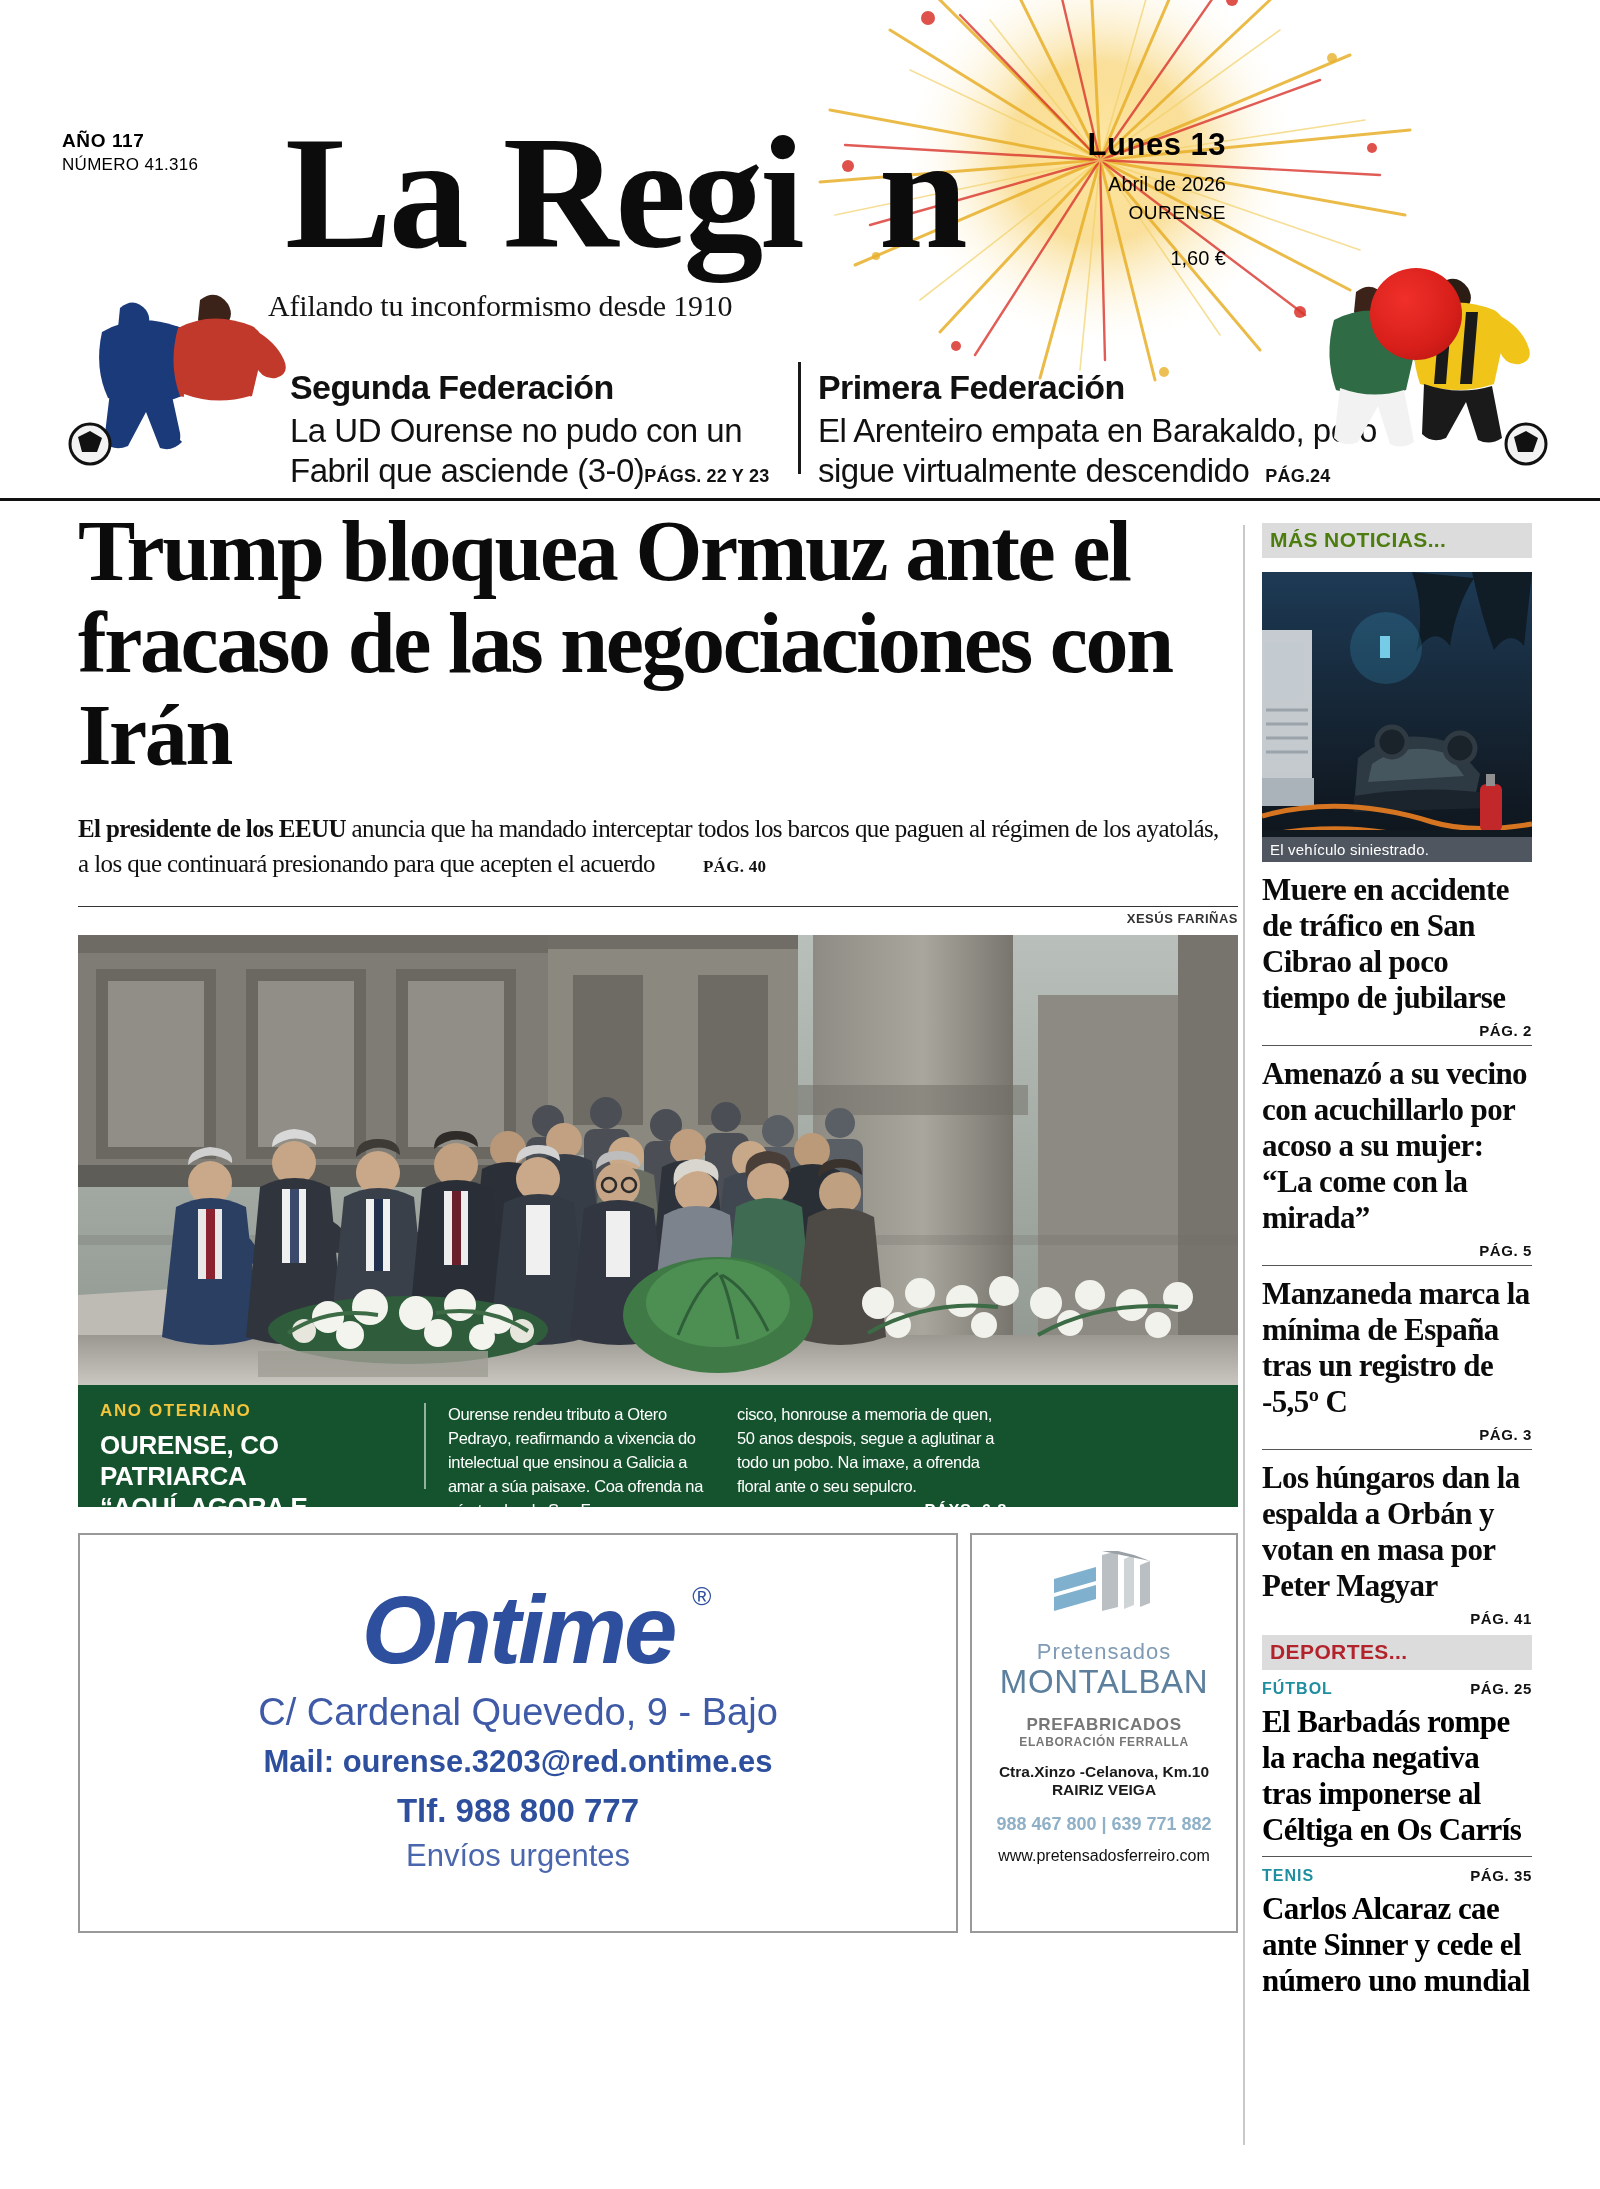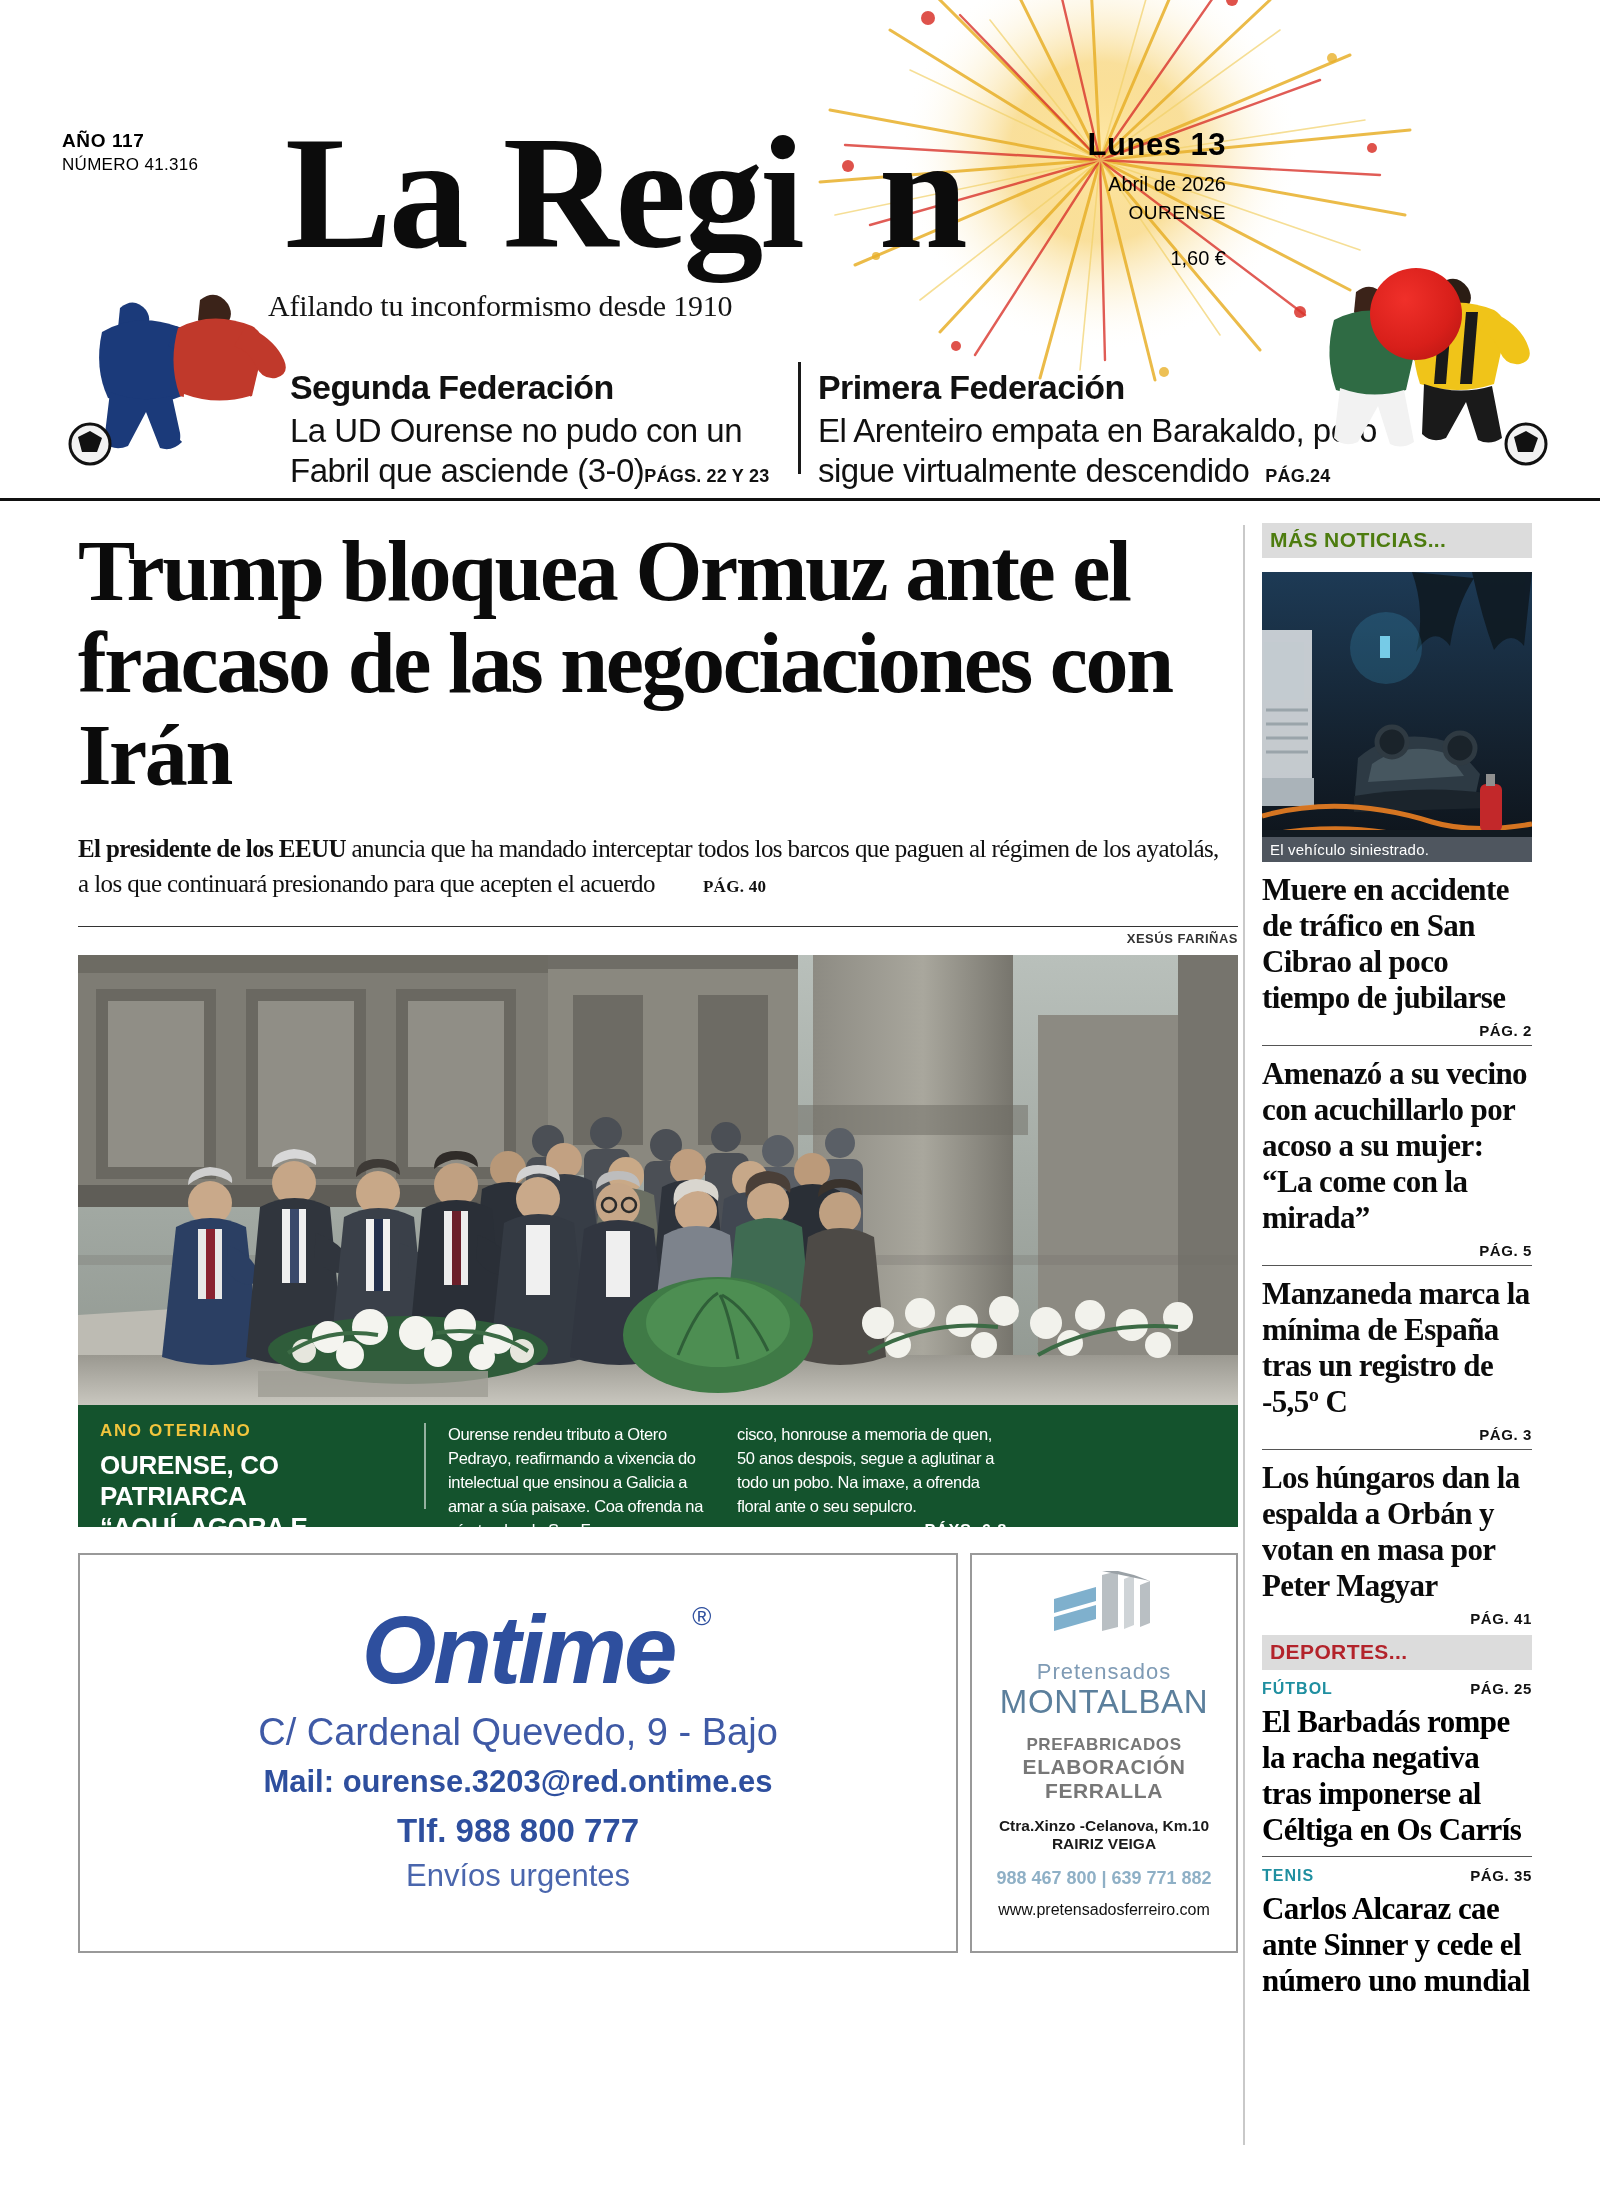--- a/index.html
+++ b/index.html
@@ -90,21 +90,21 @@
   .col-left  { position: absolute; left: 78px;  top: 0; width: 1160px; }
   .col-right { position: absolute; left: 1262px; top: 18px; width: 270px; }
   .col-sep {
     position: absolute; left: 1243px; top: 20px; width: 2px; height: 1620px; background:#c9c9c9;
   }
 
   
   .headline {
     font-family: "Liberation Serif", serif;
     font-size: 86px; font-weight: 700; line-height: 92px;
-    letter-spacing: -2.4px; color: #0b0b0b; margin-top: 20px;
+    letter-spacing: -2.4px; color: #0b0b0b; 
   }
   .subhead {
     font-family: Liberation Serif, serif;
     font-size: 25px; line-height: 35px; color: #111; margin-top: 30px;
     letter-spacing: -0.6px; width: 1150px;
   }
   .subhead b { font-weight: 700; }
   .subhead .pag {
     font-size: 17px; font-weight: 700; letter-spacing: 0.3px; margin-left: 48px;
   }
@@ -172,21 +172,21 @@
   .ontime-sub  { font-size: 31px; color: #4a66ad; font-weight: 400; margin-top: 8px; }
 
   .ad-montalban {
     width: 268px; height: 400px; border: 2px solid #999; background: #fff;
     text-align: center; font-family: "Liberation Sans", sans-serif; padding-top: 14px;
   }
   .mb-mark { width: 120px; height: 84px; margin: 0 auto; }
   .mb-pre { font-size: 22px; color:#7f9bb5; letter-spacing: 1px; margin-top: 2px; }
   .mb-name { font-size: 33px; color:#5b7f9c; letter-spacing: 0.6px; margin-top: -2px; }
   .mb-l1 { font-size: 17px; font-weight: 700; color:#777; margin-top: 14px; letter-spacing: 0.6px; }
-  .mb-l2 { font-size: 21px; font-weight: 700; color:#777; letter-spacing: 0.6px; }
+  .mb-l2 { font-size: 12px; font-weight: 700; color:#777; letter-spacing: 0.6px; }
   .mb-addr { font-size: 15.5px; font-weight: 700; color:#1a1a1a; margin-top: 14px; }
   .mb-town { font-size: 15.5px; font-weight: 700; color:#1a1a1a; }
   .mb-phone { font-size: 18px; font-weight: 700; color:#8fb0c6; margin-top: 15px; }
   .mb-web { font-size: 16px; font-weight: 400; color:#111; margin-top: 12px; }
 
   
   .sec-bar {
     background: #dcdcdc; padding: 5px 8px 6px 8px;
     font-family: "Liberation Sans", sans-serif;
     font-size: 21px; font-weight: 700; letter-spacing: 0.4px;

